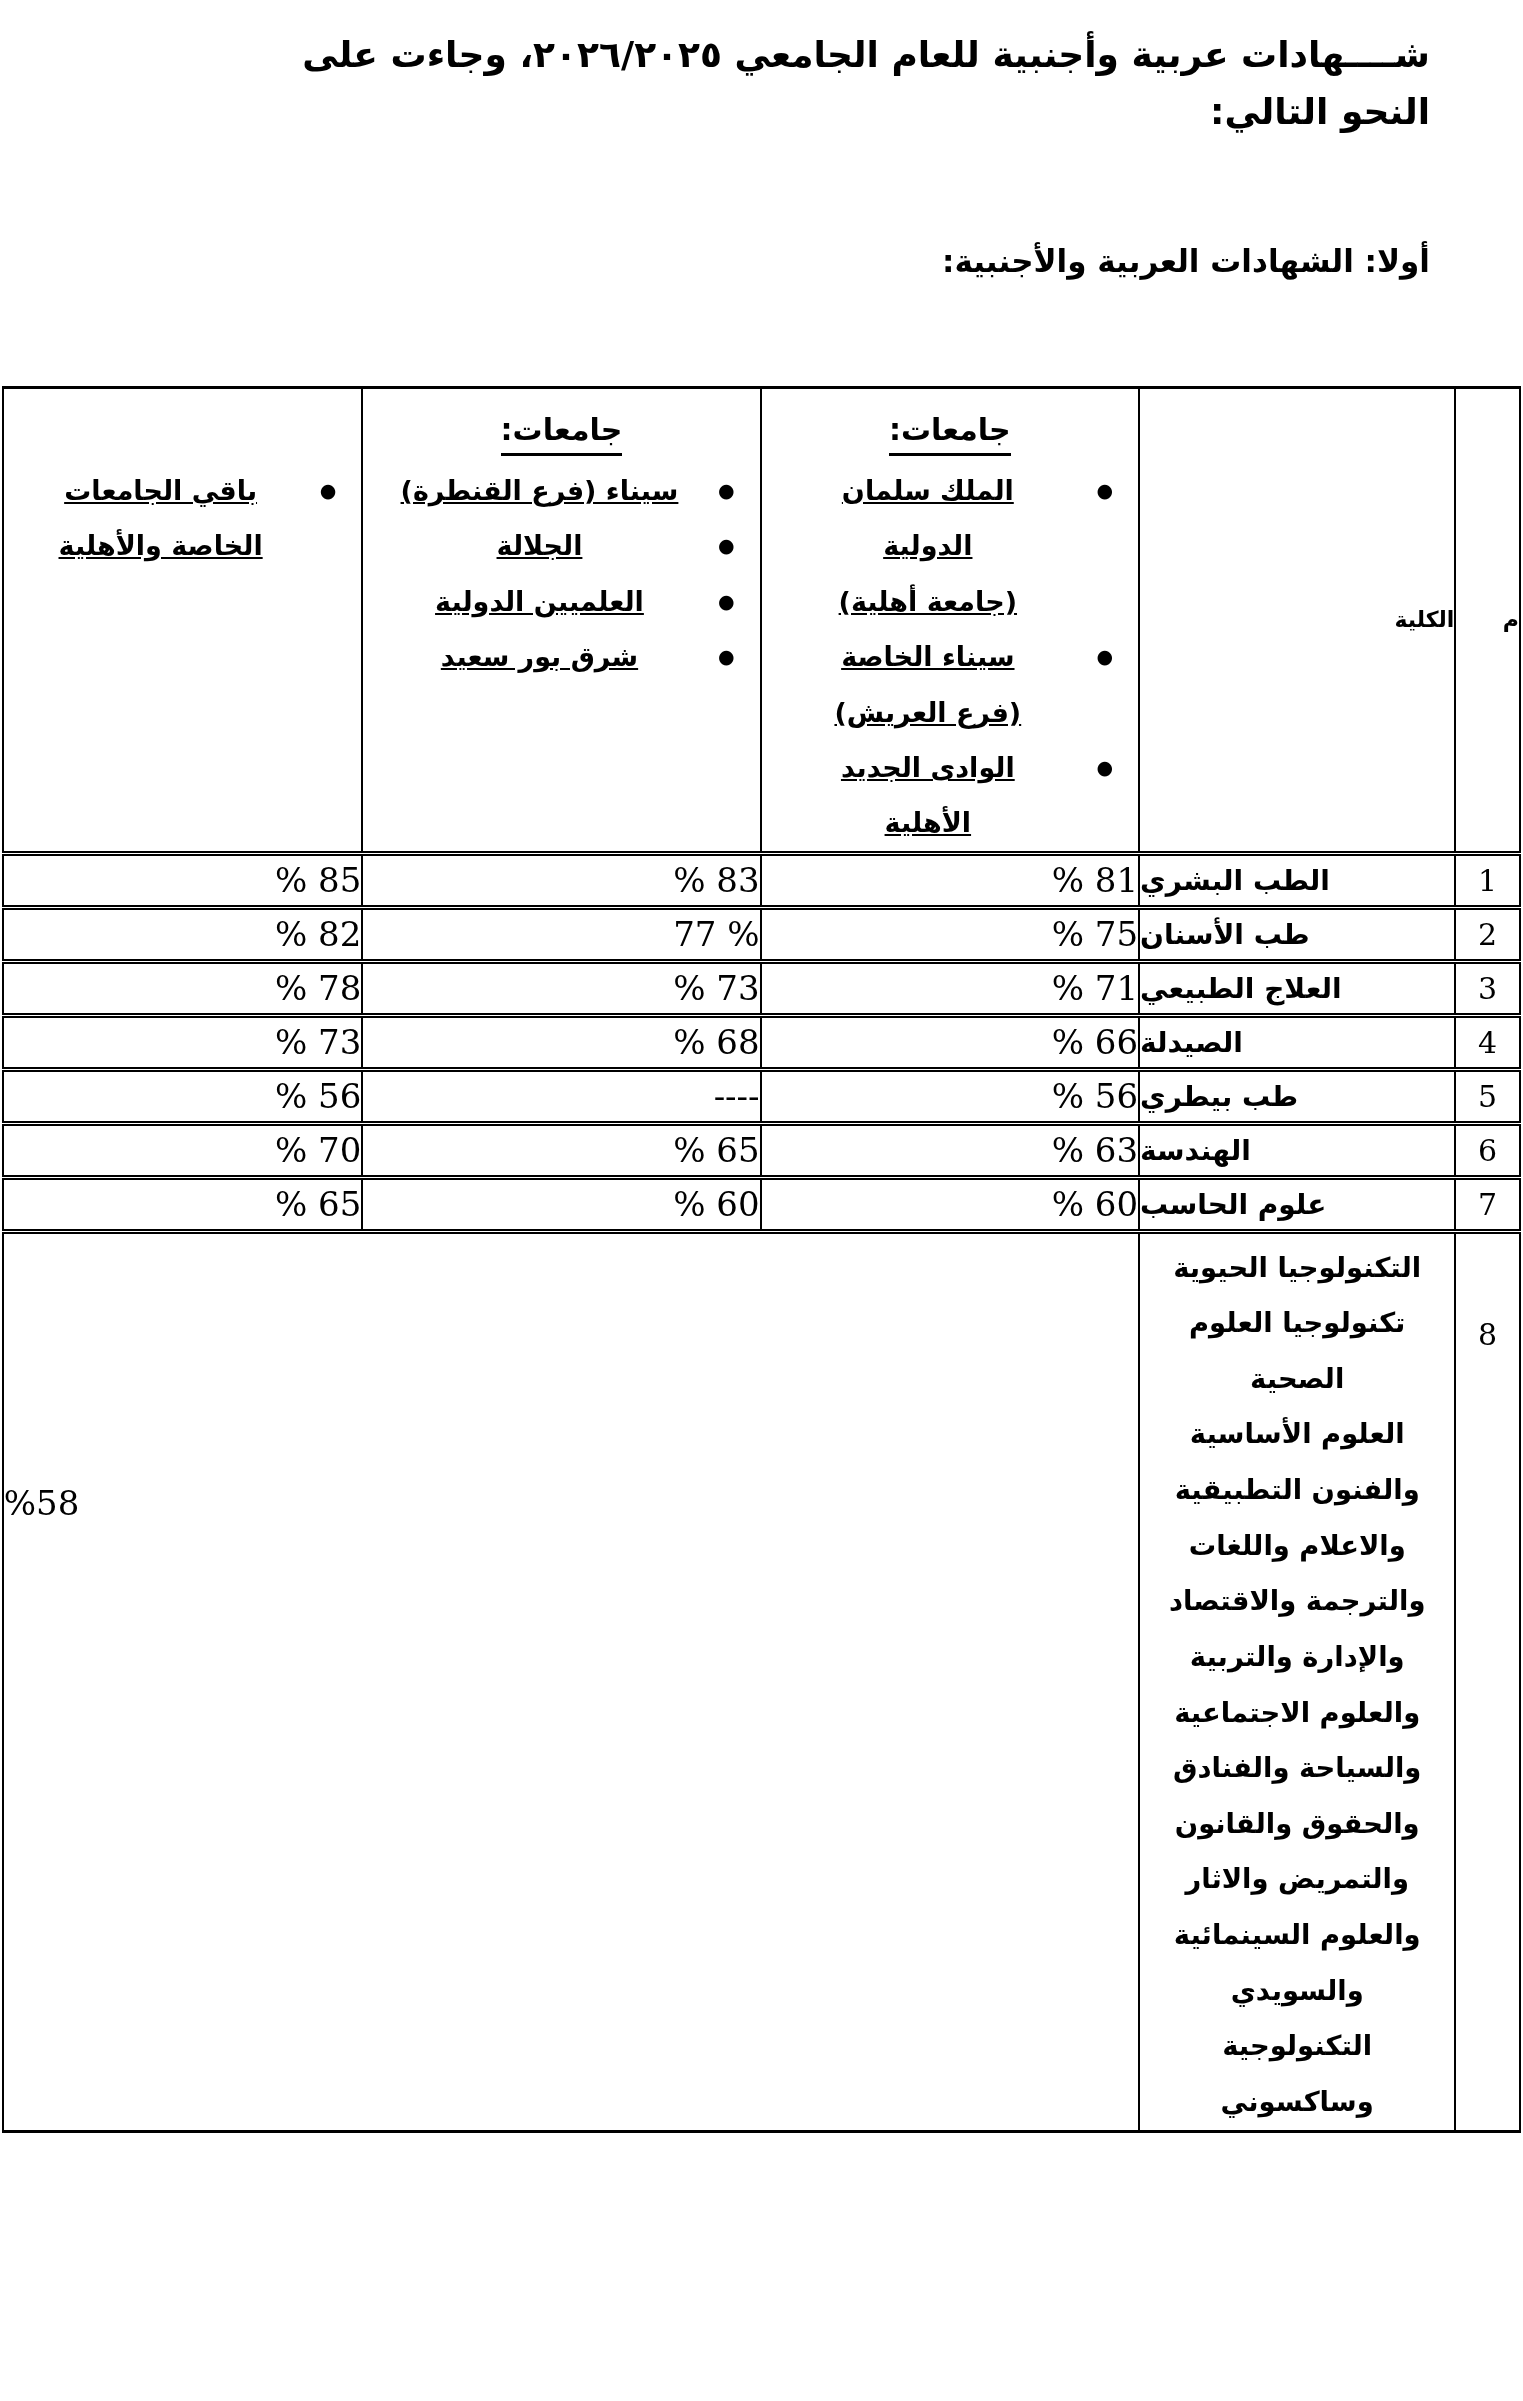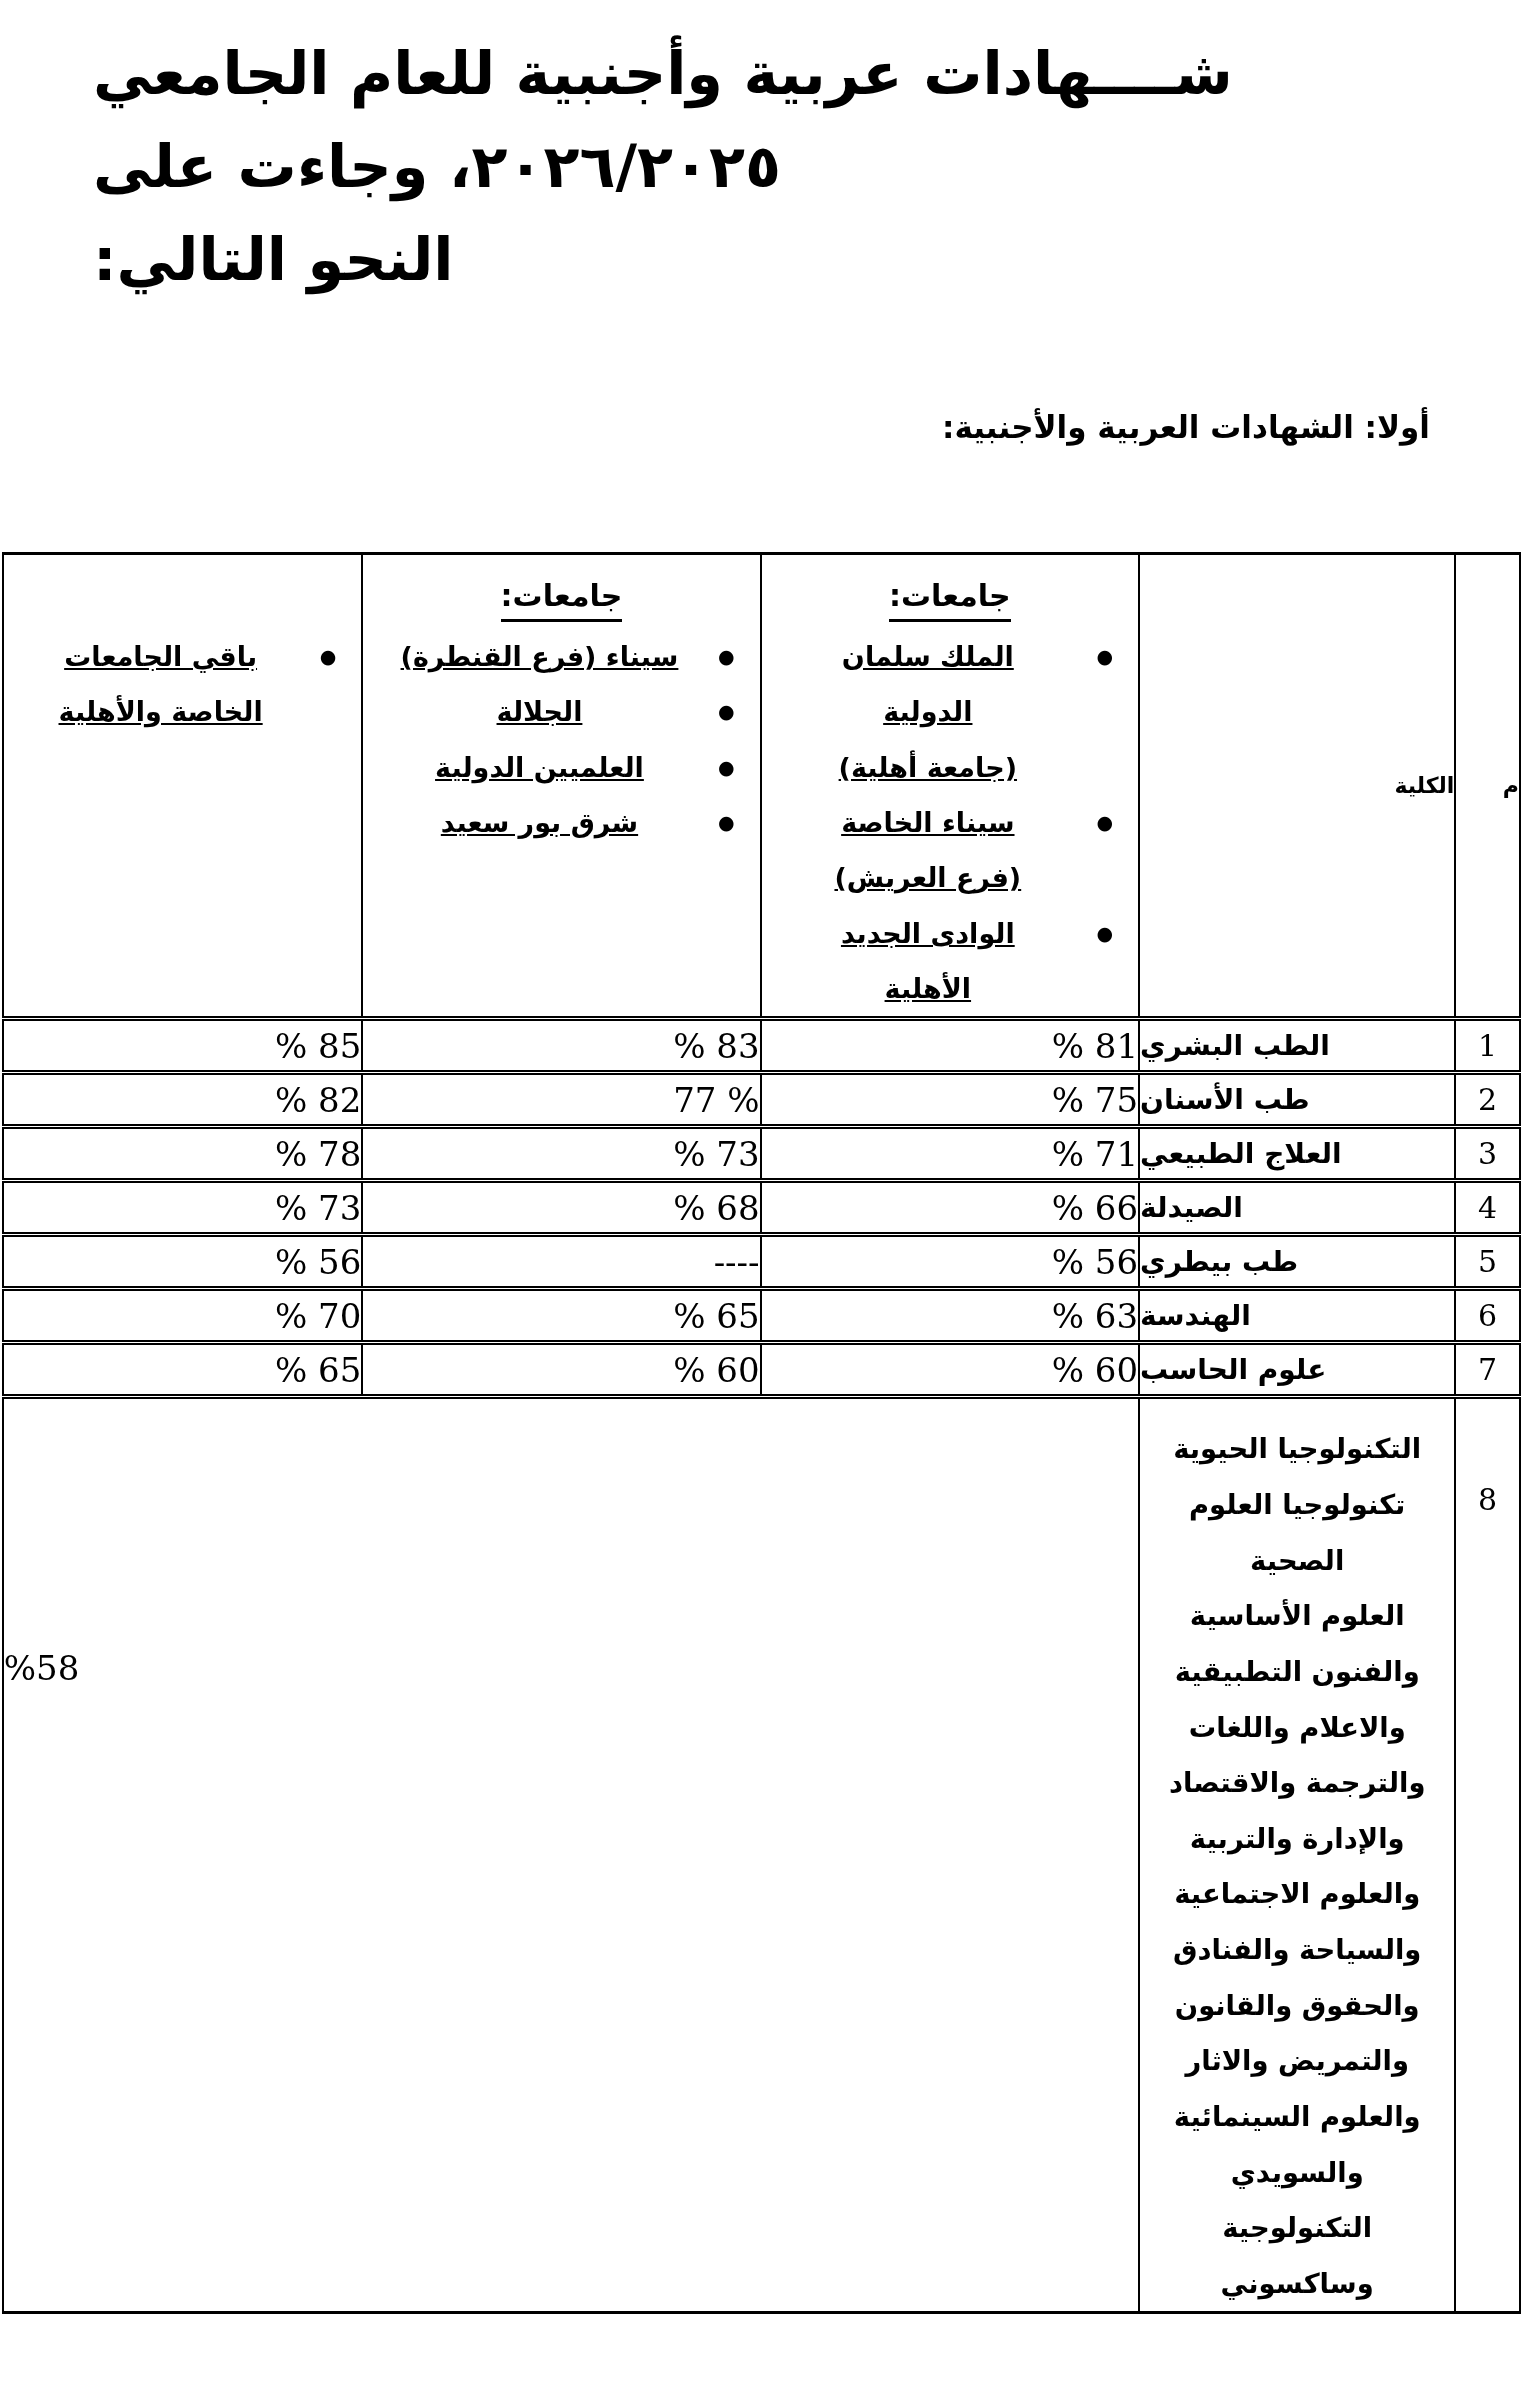--- a/index.html
+++ b/index.html
@@ -11,24 +11,24 @@
   body {
     width: 1523px;
     height: 2401px;
     font-family: "DejaVu Sans", sans-serif;
     direction: rtl;
     position: relative;
     overflow: hidden;
   }
   .page-title {
     margin: 27px 93px 0 93px;
-    font-size: 59px;
+    font-size: 36px;
     font-weight: bold;
     line-height: 1.58;
-    text-align: left;
+    text-align: right;
     white-space: pre-line;
   }
   .page-subtitle {
     margin: 102px 93px 0 93px;
     font-size: 31px;
     font-weight: bold;
     text-align: right;
   }
   table.main-table {
     table-layout: fixed;
@@ -125,21 +125,21 @@
   td.cell-no8 {
     text-align: center;
     vertical-align: top;
     padding-top: 83px;
     font-family: "DejaVu Serif", serif;
     font-size: 30px;
   }
   td.cell-fac8 {
     vertical-align: top;
     text-align: center;
-    padding-top: 22px;
+    padding-top: 6px;
     font-weight: bold;
     font-size: 27.4px;
     line-height: 2.03;
     white-space: pre-line;
   }
   td.cell-merged {
     vertical-align: top;
     text-align: left;
     padding-top: 249px;
   }

